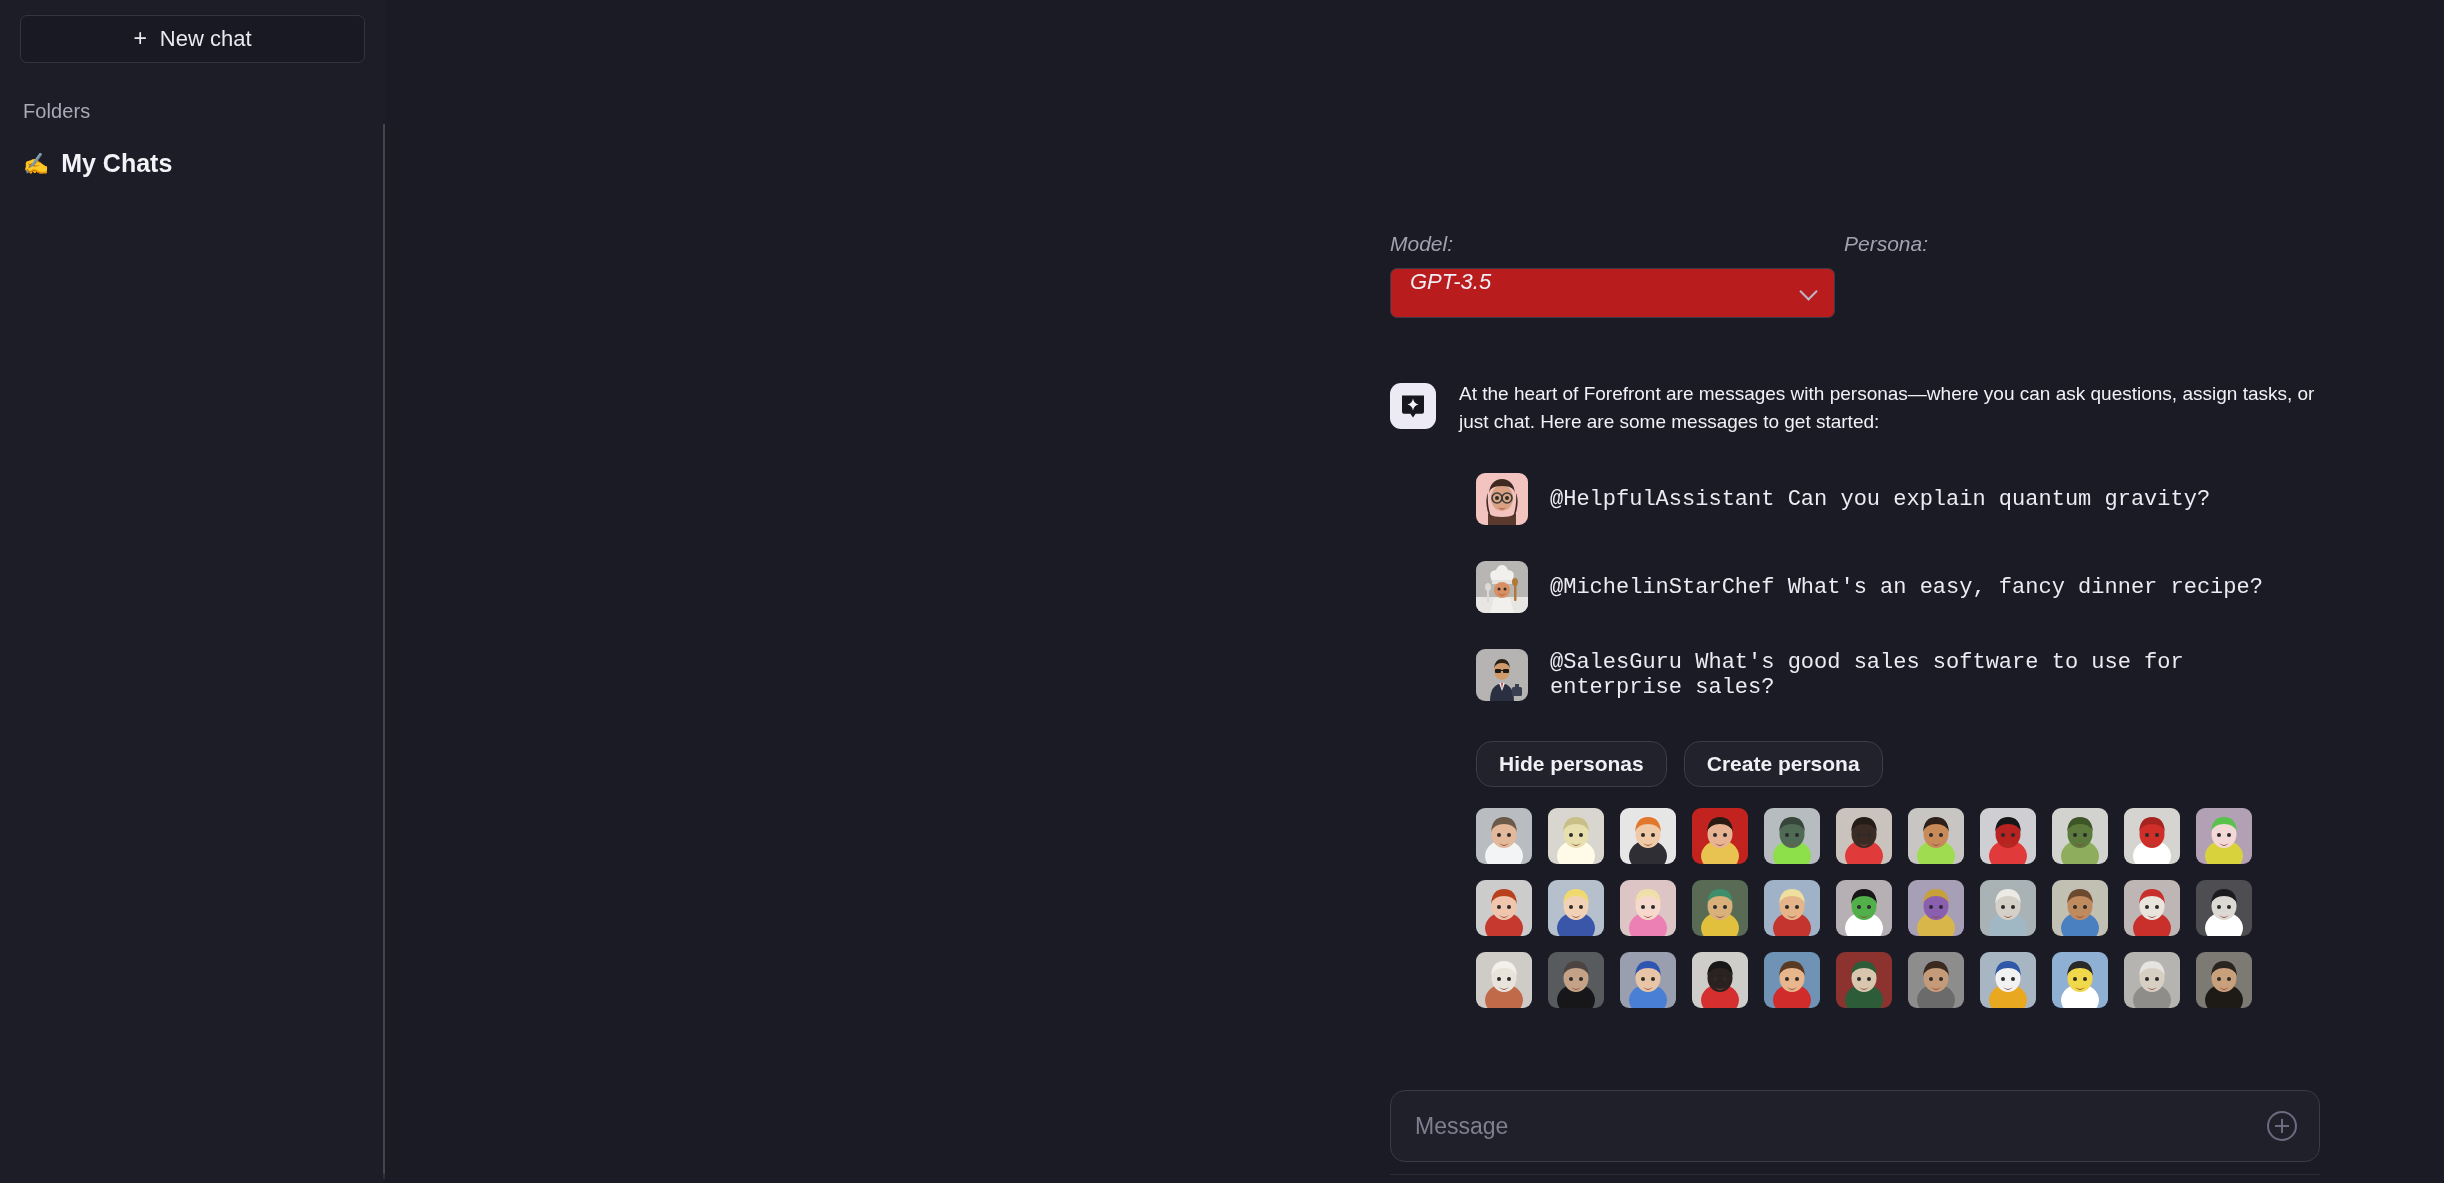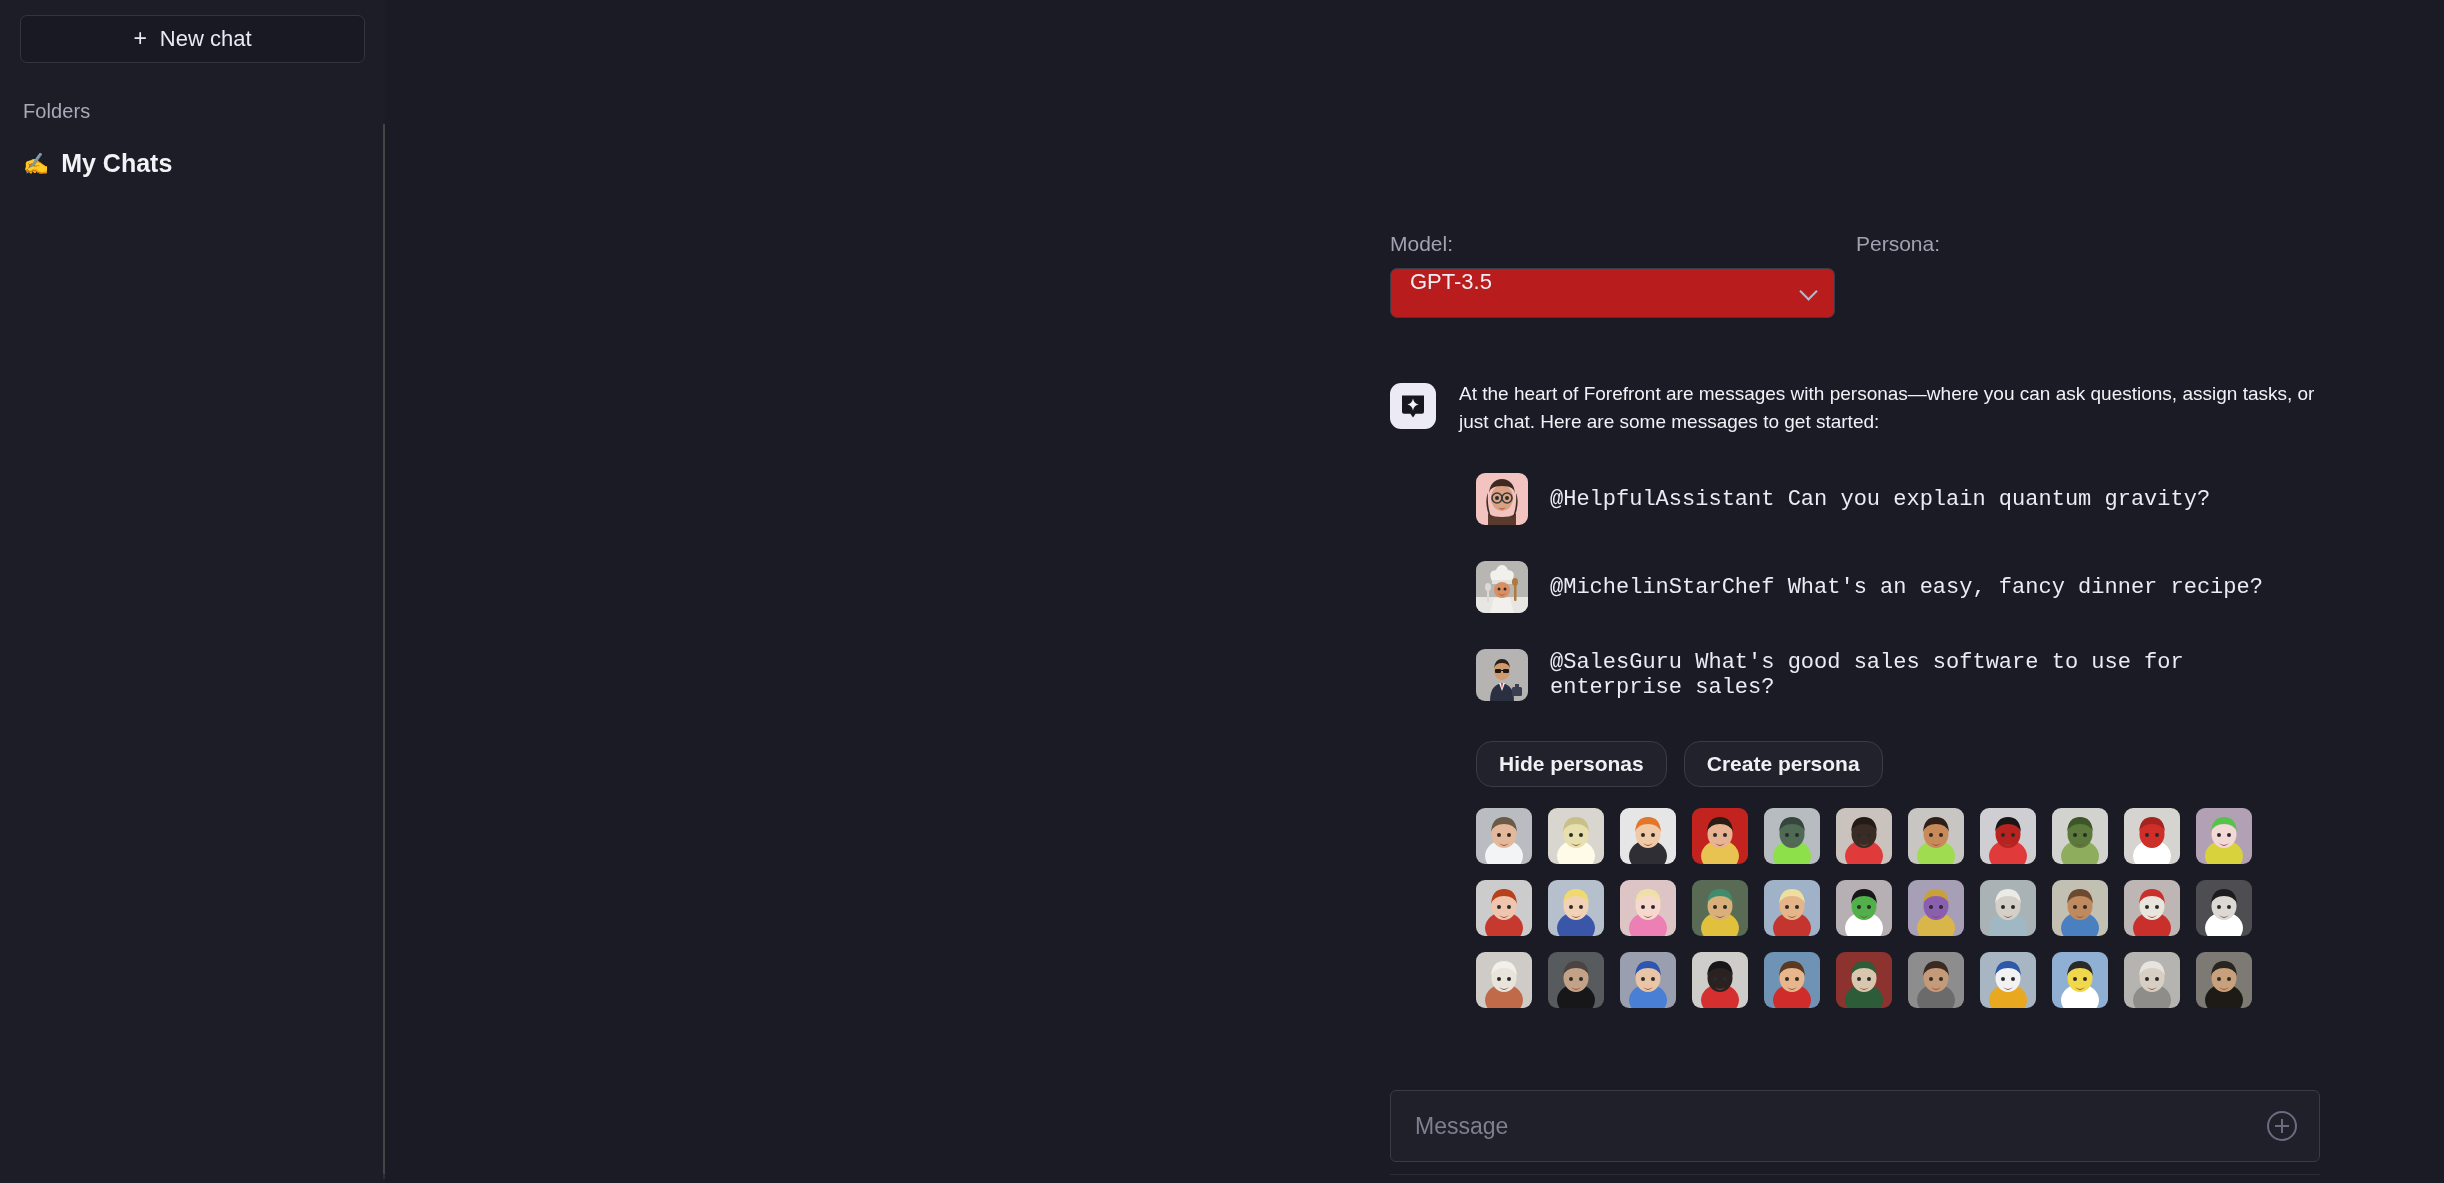--- a/index.html
+++ b/index.html
@@ -86,22 +86,23 @@
   .center-col {
     position: absolute;
     left: 1005px;
     top: 0;
     width: 930px;
   }
 
   
   .selector-row {
     display: flex;
-    gap: 21px;
+    gap: 9px;
     padding-top: 232px;
+    font-style: italic;
   }
   .selector { width: 445px; }
   .selector-label {
     color: #a1a1b0;
     font-size: 21px;
     margin-bottom: 12px;
   }
   .dropdown {
     position: relative;
     height: 50px;
@@ -209,21 +210,21 @@
     height: 98px;
     background: #1b1b26;
   }
   .composer {
     position: relative;
     width: 930px;
     height: 72px;
     margin-top: 5px;
     background: #20202b;
     border: 1px solid #3a3a48;
-    border-radius: 6px;
+    border-radius: 15px;
     display: flex; align-items: center;
     padding: 0 24px;
   }
   .composer-placeholder {
     color: #7f7f90;
     font-size: 23px;
   }
   .plus-circle {
     position: absolute;
     right: 22px; top: 50%;

